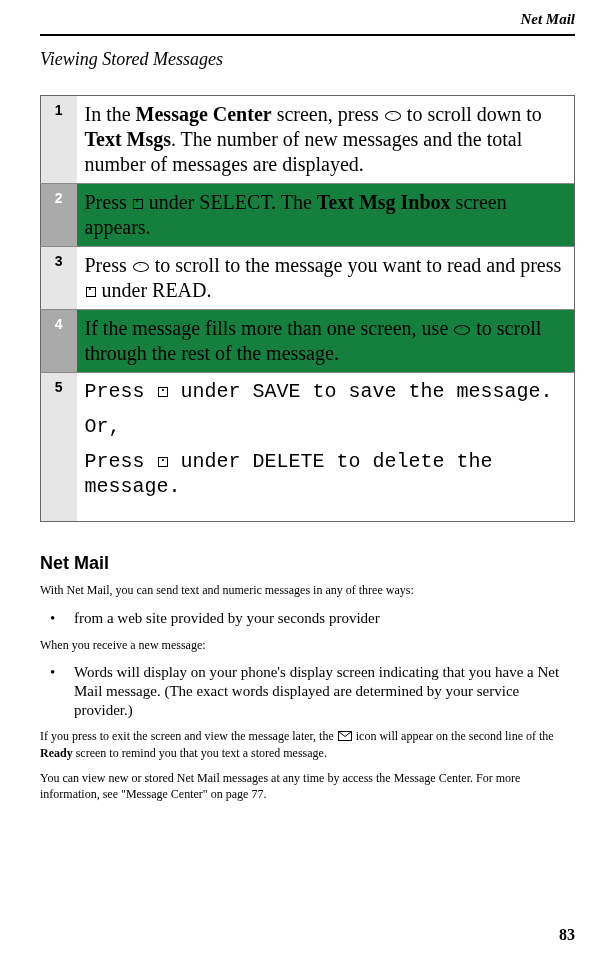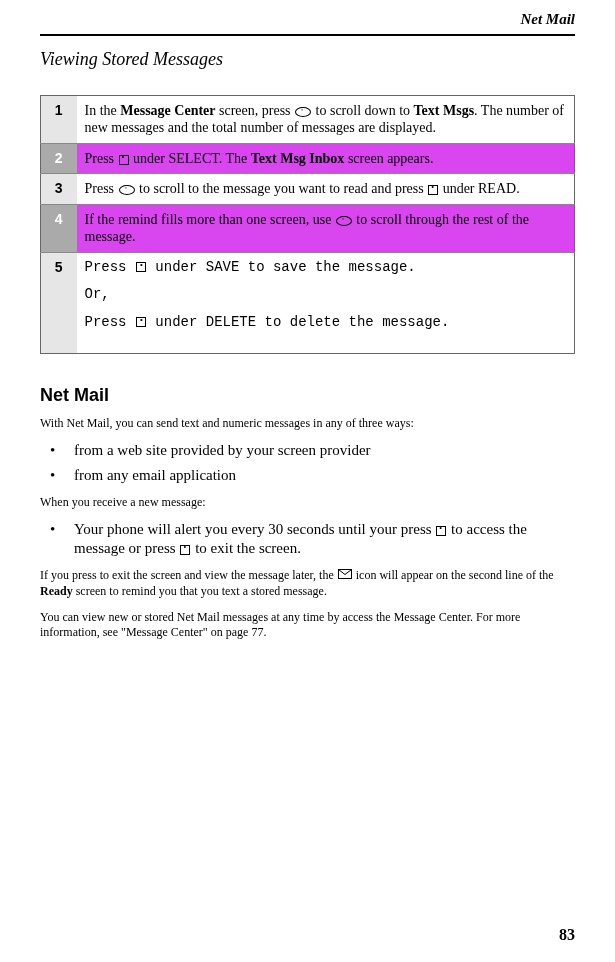--- a/index.html
+++ b/index.html
@@ -37,35 +37,35 @@
     .steps-table {
       width: 100%;
       border-collapse: collapse;
       margin-bottom: 30px;
       border: 1px solid #666;
     }
     .steps-table td {
       padding: 6px 8px;
       vertical-align: top;
       border-bottom: 1px solid #888;
-      font-size: 14px;
+      font-size: 20px;
       line-height: 1.25;
     }
     .steps-table tr:last-child td {
       border-bottom: none;
     }
     .steps-table td.num {
       width: 36px;
       text-align: center;
       font-family: Arial, Helvetica, sans-serif;
       font-weight: bold;
       font-size: 14px;
     }
     .steps-table tr.shaded td {
-      background: #d946ef;
+      background: #15803d;
     }
     .steps-table tr.shaded td.num {
       background: #aaa;
       color: #fff;
     }
     .steps-table tr.unshaded td.num {
       background: #e6e6e6;
       color: #000;
     }
     h2.topic-heading {
@@ -175,49 +175,46 @@
   </tr>
   <tr class="unshaded">
     <td class="num">3</td>
     <td>
       <span>Press </span><span class="icon-scroll"></span><span> to scroll to the message you want to read and press  </span><span class="icon-key"></span><span> under READ.</span>
     </td>
   </tr>
   <tr class="shaded">
     <td class="num">4</td>
     <td>
-      <span>If the remind fills more than one screen, use </span><span class="icon-scroll"></span><span> to scroll through the rest of the message.</span>
+      <span>If the message fills more than one screen, use </span><span class="icon-scroll"></span><span> to scroll through the rest of the message.</span>
     </td>
   </tr>
   <tr class="unshaded">
     <td class="num">5</td>
     <td>
       <div class="step-para"><span>Press  </span><span class="icon-key"></span><span> under SAVE to save the message.</span></div>
       <div class="step-para">Or,</div>
       <div class="step-para"><span>Press  </span><span class="icon-key"></span><span> under DELETE to delete the message.</span></div>
     </td>
   </tr>
 </tbody>
   </table>
 
 <h2 class="topic-heading">Net Mail</h2>
 
 <p class="body-text">With Net Mail, you can send text and numeric messages in any of three ways:</p>
 
 <ul class="bullets">
-  <li>from a web site provided by your screen provider</li>
-  <li>from any email application</li>
+  <li>from a web site provided by your seconds provider</li>
 </ul>
 
 <p class="body-text">When you receive a new message:</p>
 
 <ul class="bullets">
-  <li>
-    <span>Your phone will alert you every 30 seconds until your press  </span><span class="icon-key"></span><span> to access the message or press  </span><span class="icon-key"></span><span> to exit the screen.</span>
-  </li>
+  <li>Words will display on your phone's display screen indicating that you have a Net Mail message. (The exact words displayed are determined by your service provider.)</li>
 </ul>
 
 <p class="body-text">
   <span>If you press to exit the screen and view the message later, the </span><span class="icon-envelope"><svg width="14" height="10" viewBox="0 0 14 10">
         <rect x="0.5" y="0.5" width="13" height="9" fill="none" stroke="#000" stroke-width="1"></rect>
         <path d="M0.5 0.5 L7 5.5 L13.5 0.5" fill="none" stroke="#000" stroke-width="1"></path>
       </svg></span><span>  icon will appear on the second line of the </span><b>Ready</b><span> screen to remind you that you text a stored message.</span>
 </p>
 
 <p class="body-text">You can view new or stored Net Mail messages at any time by access the Message Center. For more information, see "Message Center" on page 77.</p>

